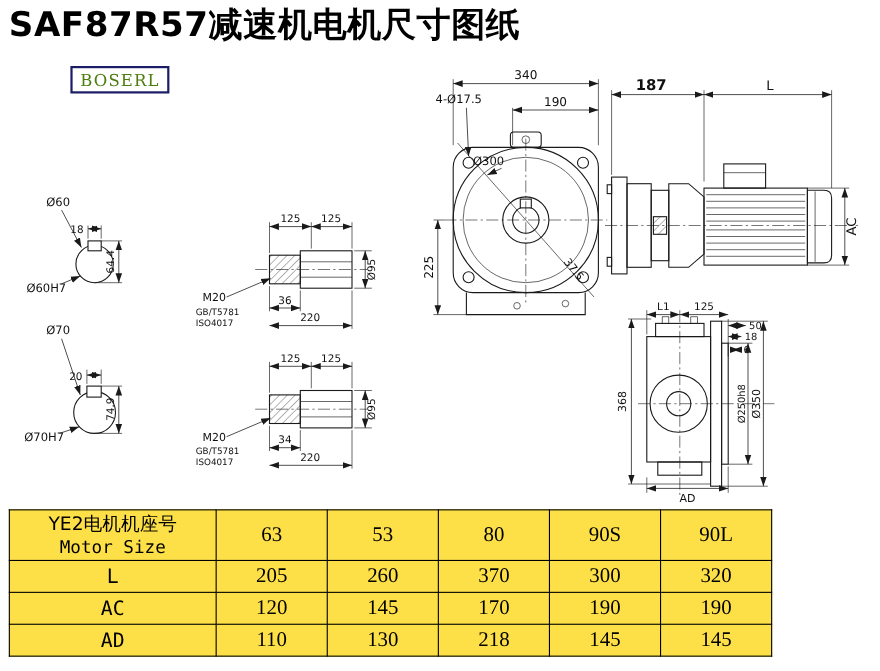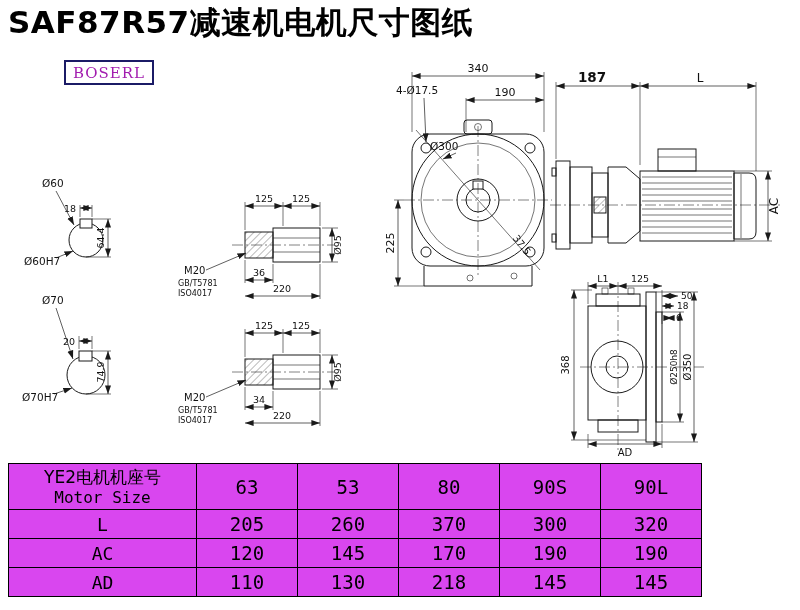--- a/index.html
+++ b/index.html
@@ -1,39 +1,39 @@
 <!DOCTYPE html>
 <html><head>
 <meta charset="utf-8">
 <style>
   * { margin:0; padding:0; box-sizing:border-box; }
   html,body { width:800px; height:610px; }
   body { background:#fff; color:#000; font-family:"DejaVu Sans",sans-serif; position:relative; overflow:hidden; }
   .title { position:absolute; left:8px; top:2px; font-size:31px; font-weight:700; letter-spacing:.5px; white-space:nowrap; }
   .logo-box { position:absolute; left:64px; top:60px; border:2px solid #1b1b66; padding:1px 7px; background:#fff; }
-  .logo-box span { color:#a21caf; font-family:"DejaVu Serif",serif; font-size:15px; letter-spacing:1px; }
+  .logo-box span { color:#4d7c0f; font-family:"DejaVu Serif",serif; font-size:15px; letter-spacing:1px; }
   .drawing { position:absolute; left:0; top:40px; }
 
   svg text { font-family:"DejaVu Sans",sans-serif; fill:#111; }
   .t8 { font-size:8px; } .t9 { font-size:9px; } .t95 { font-size:9.5px; }
   .t10 { font-size:10px; } .t105 { font-size:10.5px; } .t11 { font-size:11px; }
   .t12 { font-size:12px; } .tb13 { font-size:13.5px; font-weight:700; }
   .ln   { fill:none; stroke:#1a1a1a; stroke-width:1; }
   .thin { fill:none; stroke:#1a1a1a; stroke-width:.6; }
   .dim  { fill:none; stroke:#1a1a1a; stroke-width:.7; }
   .cl   { fill:none; stroke:#1a1a1a; stroke-width:.55; stroke-dasharray:11 3 2 3; }
   .white{ fill:#fff; stroke:#1a1a1a; stroke-width:1; }
   .hatched { fill:url(#hatch); stroke:#1a1a1a; stroke-width:1; }
 
   .table-wrap { position:absolute; left:8px; top:463px; }
-  table { border-collapse:collapse; background:#d946ef; }
+  table { border-collapse:collapse; background:#fde047; }
   td { border:1.6px solid #000; text-align:center; vertical-align:middle;
        font-family:"DejaVu Sans Mono",monospace; font-size:19px; padding:0; }
   td.first { width:188px; }
-  td.val { width:101px; }
+  td.val { width:101px;font-family:Liberation Serif, serif; }
   tr.hdr td { height:46px; }
   tr.datarow td { height:29px; }
   .cjk  { font-family:"DejaVu Sans",sans-serif; font-size:17px; line-height:22px; }
   .mono { font-family:"DejaVu Sans Mono",monospace; font-size:16px; line-height:20px; }
   .rowlab { font-size:18px; }
 </style>
 </head>
 <body>
 
 <div class="title">SAF87R57减速机电机尺寸图纸</div>

